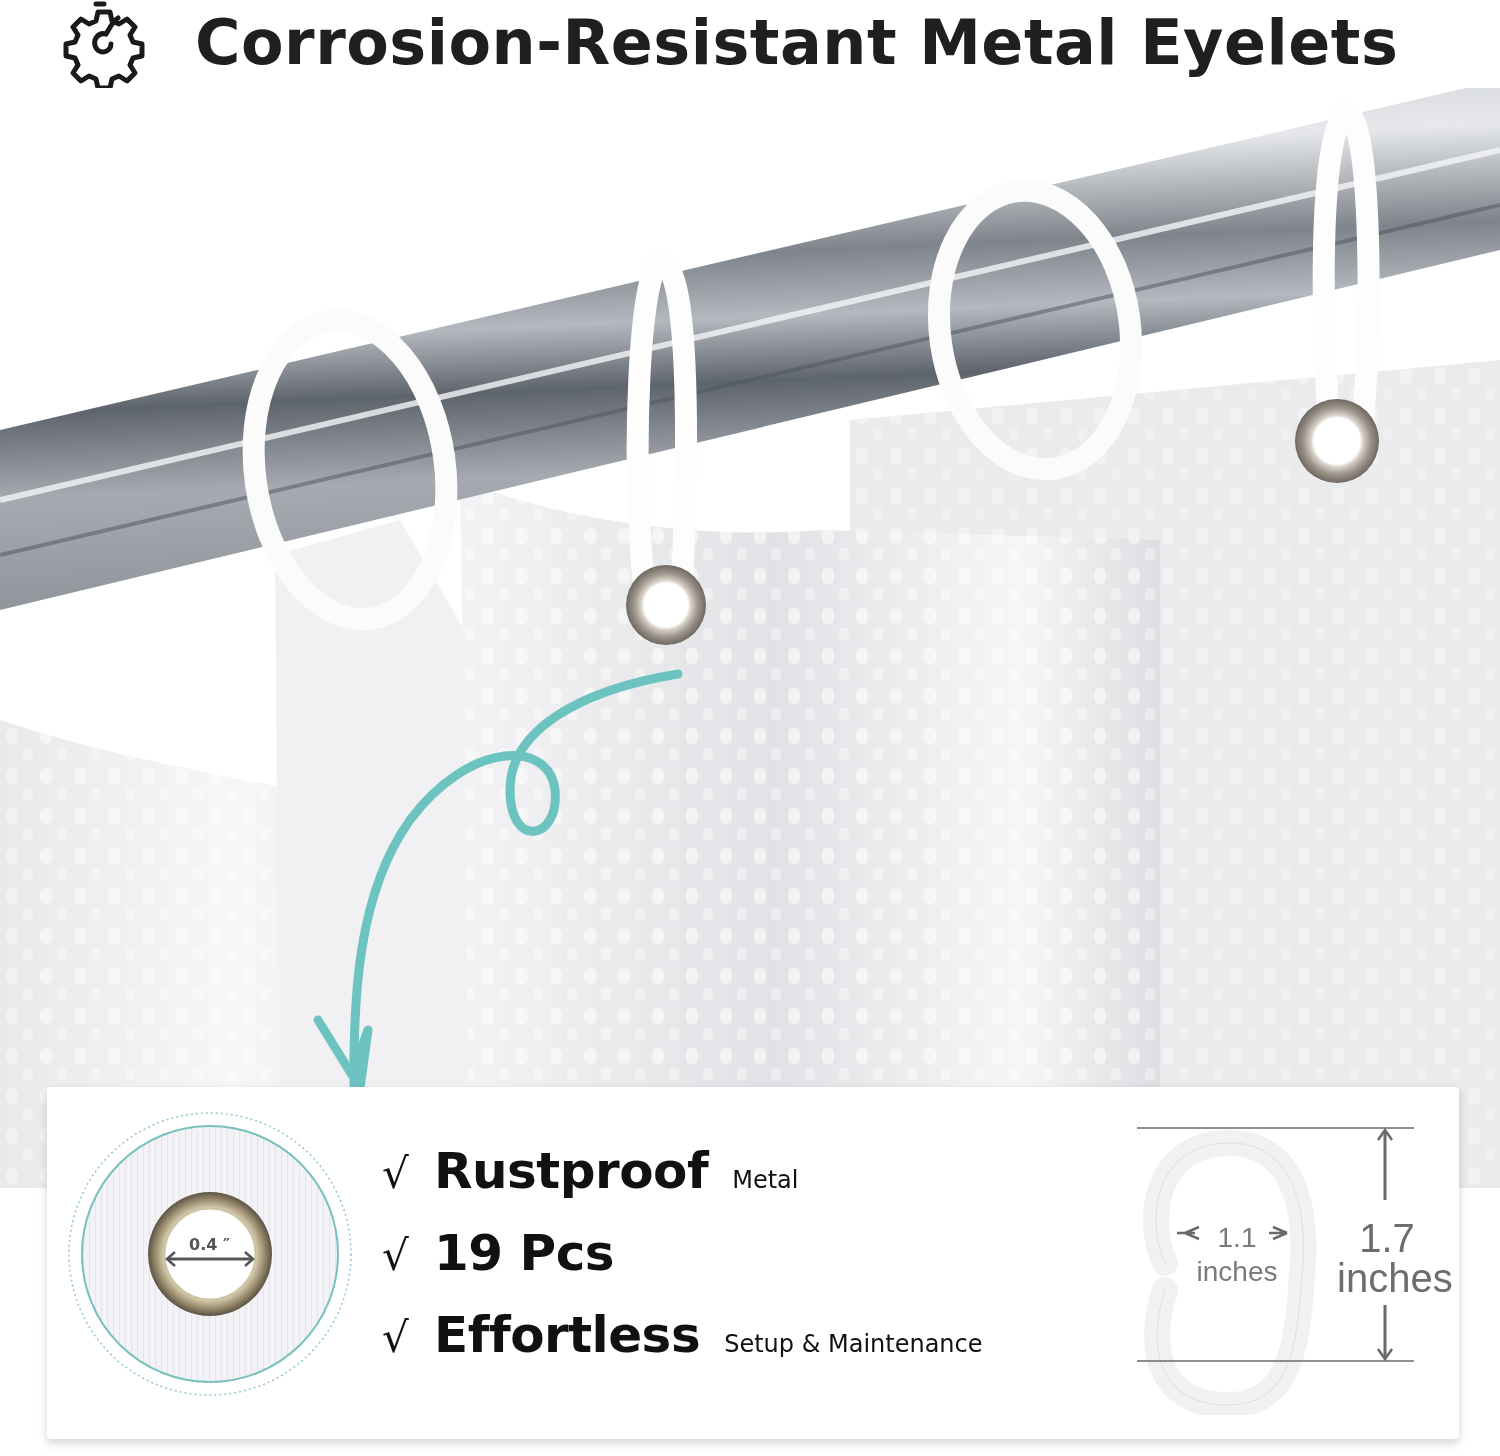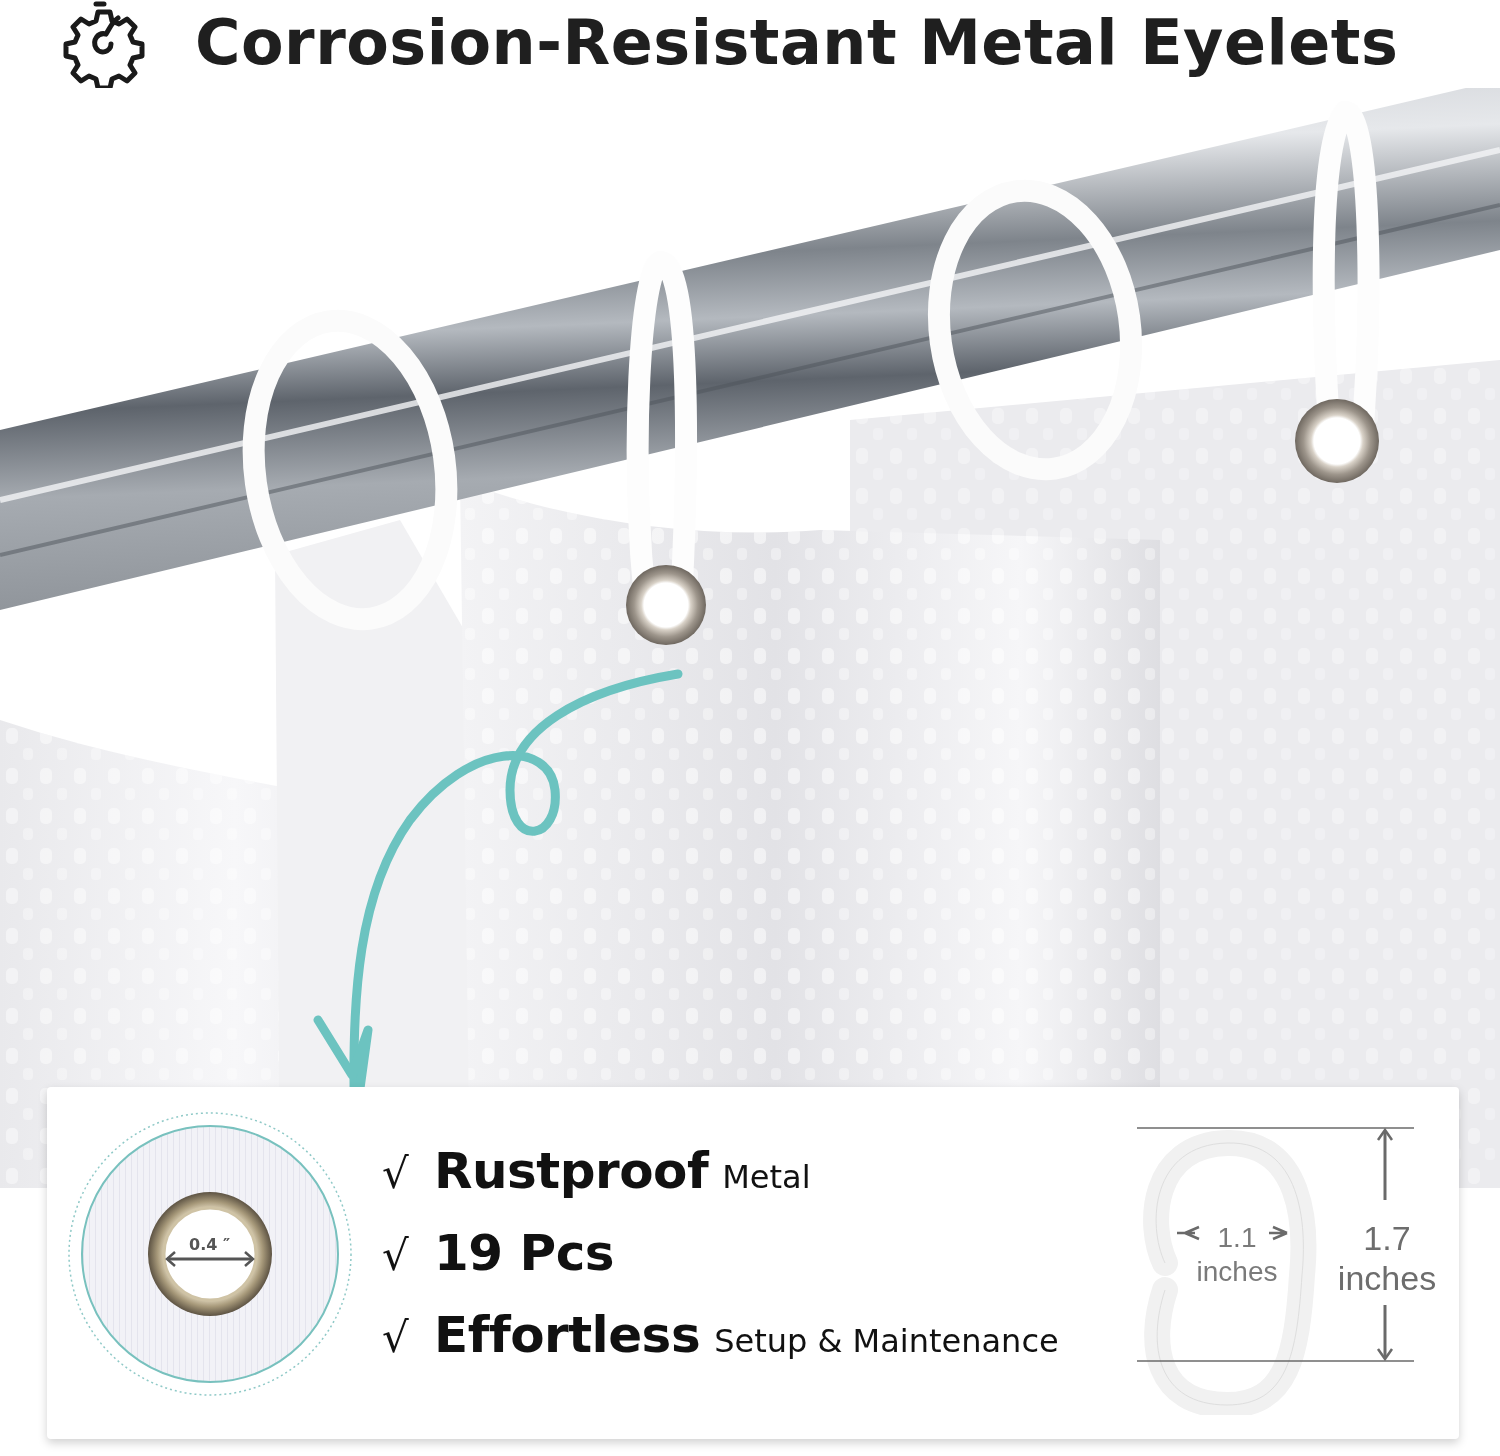--- a/index.html
+++ b/index.html
@@ -15,25 +15,25 @@
   .scene { position:absolute; left:0; top:88px; width:1500px; height:1100px; overflow:hidden; background:#fff; }
   .scene svg { position:absolute; left:0; top:0; }
 
   
   .card { position:absolute; left:47px; top:1087px; width:1412px; height:352px; background:#fff; border-radius:4px;
           box-shadow:0 4px 10px rgba(0,0,0,0.18); z-index:3; }
   .eyelet-zoom { position:absolute; left:18px; top:22px; width:290px; height:290px; }
   .features { position:absolute; left:335px; top:55px; }
   .feature { display:flex; align-items:baseline; height:82px; white-space:nowrap; }
   .check { font-size:42px; color:#111; width:52px; font-family:"DejaVu Sans", sans-serif; }
-  .f-bold { font-size:50px; font-weight:700; color:#111; margin-right:14px; font-family:"DejaVu Sans", sans-serif; letter-spacing:-0.5px; }
-  .f-light { font-size:32px; color:#111; font-family:"DejaVu Sans", sans-serif; font-weight:400; }
+  .f-bold { font-size:50px; font-weight:700; color:#111; margin-right:24px; font-family:"DejaVu Sans", sans-serif; letter-spacing:-0.5px; }
+  .f-light { font-size:24px; color:#111; font-family:"DejaVu Sans", sans-serif; font-weight:400; }
   .ring-diagram { position:absolute; left:1090px; top:28px; width:300px; height:300px; }
   .dim-small { position:absolute; font-size:28px; color:#7a7a7a; text-align:center; line-height:34px; }
-  .dim-large { position:absolute; font-size:34px; color:#6d6d6d; text-align:center; line-height:40px; }
+  .dim-large { position:absolute; font-size:40px; color:#6d6d6d; text-align:center; line-height:40px; }
 </style>
 </head>
 <body>
 
 <div class="header">
   <svg class="gear" viewBox="0 0 88 88">
     <g fill="none" stroke="#1a1a1a" stroke-width="5" stroke-linejoin="round" stroke-linecap="round">
       <path d="M44 12 l6 0 2 9 7 3 8-5 8 8-5 8 3 7 9 2 0 12-9 2-3 7 5 8-8 8-8-5-7 3-2 9-12 0-2-9-7-3-8 5-8-8 5-8-3-7-9-2 0-12 9-2 3-7-5-8 8-8 8 5 7-3 2-9z"></path>
       <path d="M46 34 c-8-2-14 6-10 14 c4 7 15 4 15-4 M46 34 c4-6 6-12 12-16 M36 4 l8 0"></path>
     </g>

